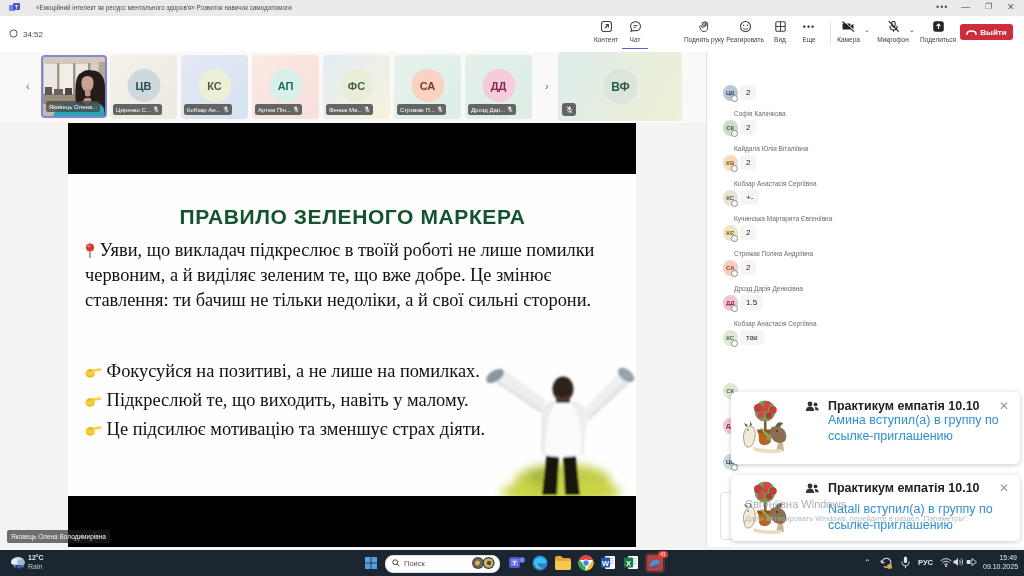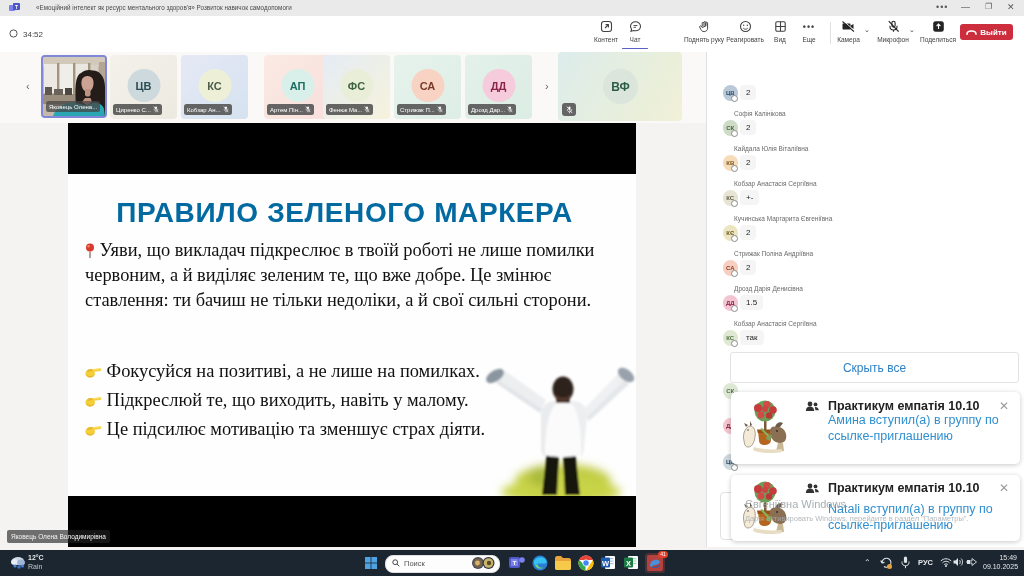--- a/index.html
+++ b/index.html
@@ -18,21 +18,21 @@
 #timer{left:23px;top:30px;font-size:8px;color:#444;}
 
 #strip{left:0;top:52px;width:706px;height:71px;background:#faf9f7;}
 .tile{position:absolute;top:55px;width:67px;height:64px;border-radius:4px;overflow:hidden;}
 .tcircle{position:absolute;left:50%;top:14px;transform:translateX(-50%);width:33px;height:33px;border-radius:50%;display:flex;align-items:center;justify-content:center;font-size:11px;font-weight:bold;}
 .tlabel{position:absolute;left:3px;bottom:4px;height:11px;background:rgba(88,88,88,0.92);border-radius:2.5px;color:#fff;font-size:6px;display:flex;align-items:center;padding:0 3px;gap:2px;}
 .chev{position:absolute;color:#666;font-size:11px;}
 #black-top{left:68px;top:123px;width:568px;height:51px;background:#000;}
 #slide{left:68px;top:174px;width:568px;height:322px;background:#fefefe;}
 #black-bot{left:68px;top:496px;width:568px;height:51px;background:#000;}
-#slide h1{position:absolute;left:0;top:23px;width:553px;text-align:center;margin:0;font-size:28px;font-weight:bold;color:#0369a1;font-family:"Liberation Sans",sans-serif;letter-spacing:0.6px;}
+#slide h1{position:absolute;left:0;top:23px;width:553px;text-align:center;margin:8px;font-size:21px;font-weight:bold;color:#14532d;font-family:"Liberation Sans",sans-serif;letter-spacing:0.6px;}
 .slidetext{position:absolute;left:17px;font-family:"Liberation Serif",serif;font-size:18.4px;color:#111;line-height:24.8px;}
 #namechip{left:7px;top:530px;width:99px;height:13px;background:linear-gradient(to right,#6e6e6e 61px,#151515 61px);border-radius:2px;color:#f5f5f5;font-size:6.5px;line-height:13px;padding-left:4px;}
 
 #chat{left:706px;top:52px;width:318px;height:495px;background:#fff;border-left:1px solid #e3e1e0;}
 #chat-head{position:absolute;left:0;top:0;width:100%;height:29px;border-bottom:1px solid #e8e6e5;}
 #chat-head .t{position:absolute;left:9px;top:8px;font-weight:bold;font-size:9.5px;color:#252525;}
 .cname{position:absolute;left:27px;font-size:6.5px;color:#6a6a6a;}
 .cava{position:absolute;left:15.5px;width:15.5px;height:15.5px;border-radius:50%;font-size:6px;font-weight:bold;display:flex;align-items:center;justify-content:center;}
 .cring{position:absolute;width:5px;height:5px;border-radius:50%;background:#fff;border:1px solid #8a8a8a;}
 .cbub{position:absolute;left:33px;height:15px;background:#f5f5f5;border-radius:4px;font-size:8px;color:#242424;display:flex;align-items:center;padding:0 6px;}
@@ -188,21 +188,21 @@
       </svg></div>
 </div>
 <div class="tile" style="left:181px;background:linear-gradient(135deg,#e6e9f5,#d5e2f0);">
   <div class="tcircle" style="background:#edf0d6;color:#4c5c48;">КС</div>
   <div class="tlabel">Кобзар Ан...<svg width="6" height="7" viewBox="0 0 8 9">
         <rect x="2.9" y="0.5" width="2.2" height="4" rx="1.1" fill="#fff"></rect>
         <path d="M1.6 3.5v.8c0 1.3 1.1 2.2 2.4 2.2s2.4-.9 2.4-2.2v-.8M4 6.7v1.6" fill="none" stroke="#fff" stroke-width="0.8"></path>
         <path d="M1 0.5l6 7.5" stroke="#fff" stroke-width="0.9"></path>
       </svg></div>
 </div>
-<div class="tile" style="left:264px;background:linear-gradient(135deg,#fbeae3,#f7dfdd);">
+<div class="tile" style="left:252px;background:linear-gradient(135deg,#fbeae3,#f7dfdd);">
   <div class="tcircle" style="background:#d8f0e9;color:#1d6b62;">АП</div>
   <div class="tlabel">Артем Пін...<svg width="6" height="7" viewBox="0 0 8 9">
         <rect x="2.9" y="0.5" width="2.2" height="4" rx="1.1" fill="#fff"></rect>
         <path d="M1.6 3.5v.8c0 1.3 1.1 2.2 2.4 2.2s2.4-.9 2.4-2.2v-.8M4 6.7v1.6" fill="none" stroke="#fff" stroke-width="0.8"></path>
         <path d="M1 0.5l6 7.5" stroke="#fff" stroke-width="0.9"></path>
       </svg></div>
 </div>
 <div class="tile" style="left:323px;background:linear-gradient(135deg,#e4ecf4,#f6f2dc);">
   <div class="tcircle" style="background:#e9eed8;color:#3f6145;">ФС</div>
   <div class="tlabel">Фенюк Ма...<svg width="6" height="7" viewBox="0 0 8 9">
@@ -342,21 +342,20 @@
     <div class="cring" style="left:24px;top:218px;"></div>
     <div class="cbub" style="top:208px;">2</div>
   <div class="cname" style="top:233px;">Дрозд Дарія Денисівна</div>
   <div class="cava" style="top:243px;background:#f3c5d3;color:#8c2448;">ДД</div>
     <div class="cring" style="left:24px;top:253px;"></div>
     <div class="cbub" style="top:243px;">1.5</div>
   <div class="cname" style="top:268px;">Кобзар Анастасія Сергіївна</div>
   <div class="cava" style="top:278px;background:#dfe8d3;color:#4e6e3e;">КС</div>
     <div class="cring" style="left:24px;top:288px;"></div>
     <div class="cbub" style="top:278px;text-align:center;">так</div>
-  <div id="hideall">Скрыть все</div>
   <div class="cava" style="top:331px;background:#dce8d4;color:#4e6e3e;">СК</div>
   <div class="cava" style="top:366px;background:#f5c6d0;color:#8c2448;">ДД</div>
   <div class="cava" style="top:402px;background:#ccd7de;color:#2f4d66;">ЦВ</div>
     <div class="cring" style="left:24px;top:412px;"></div>
   <div id="compose"></div>
 
   <div class="card" style="top:340px;height:72px;">
     <svg style="position:absolute;left:5px;top:7px;" width="60" height="58" viewBox="0 0 60 58">
       <rect width="60" height="58" fill="#fff"></rect>
       <path d="M28 46 C24 46 23 43 23 41 L22 32 L36 32 L35 41 C35 43 33 46 29 46z" fill="#b5651d"></path>

